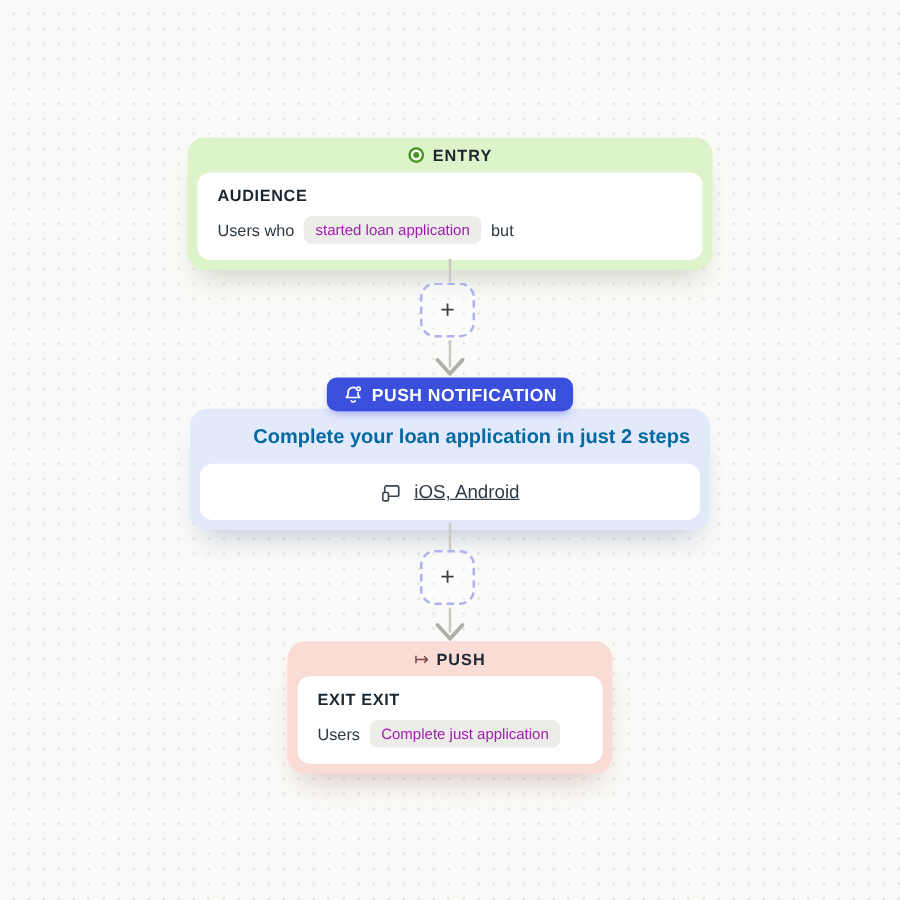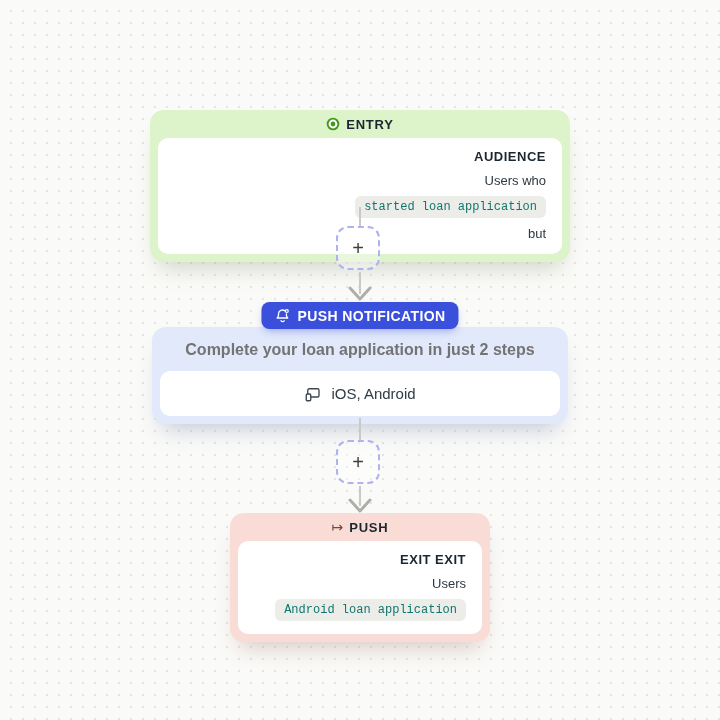--- a/index.html
+++ b/index.html
@@ -24,29 +24,29 @@
   .node-header {
     height: 28px; display: flex; align-items: center; justify-content: center; gap: 6px;
   }
   .node-badge-label {
     font-size: 13px; font-weight: 700; letter-spacing: 0.8px; color: #1B2730;
   }
   .node-body {
     background: #FFFFFF; border-radius: 10px; margin: 0 8px 8px; padding: 11px 16px 13px;
   }
   .section-label {
-    font-size: 13px; font-weight: 700; letter-spacing: 0.5px; color: #1B2730; margin-bottom: 9px; text-align: right;
+    font-size: 13px; font-weight: 700; letter-spacing: 0.5px; color: #1B2730; margin-bottom: 9px;
   }
   .condition-row {
-    display: flex; align-items: flex-end; gap: 8px; white-space: nowrap;
-    font-size: 13px; color: #2E3942; flex-direction: column;
+    display: flex; align-items: center; gap: 8px; white-space: nowrap;
+    font-size: 13px; color: #2E3942;
   }
   .chip {
-    font-family: Liberation Mono, monospace;
-    font-size: 12px; color: #0f766e; background: #ECECE9;
+    font-family: Liberation Sans, sans-serif;
+    font-size: 12px; color: #a21caf; background: #ECECE9;
     padding: 4px 9px; border-radius: 6px;
   }
 
   
   .stem { position: absolute; left: 359px; width: 2px; background: #C9C9C5; }
   .stem-1 { top: 207px; height: 19px; }
   .stem-2 { top: 418px; height: 22px; }
   .add-step {
     position: absolute; left: 336px; width: 44px; height: 44px;
     border: 2px dashed #AFB2EE; border-radius: 12px;
@@ -69,27 +69,27 @@
   }
   .push-badge-label {
     color: #FFFFFF; font-size: 14px; font-weight: 700; letter-spacing: 0.4px; white-space: nowrap;
   }
   .push-node {
     left: 152px; top: 327px; width: 416px;
     background: #E2E9FB;
     box-shadow: 0 14px 22px -10px rgba(120,135,170,0.45);
   }
   .push-title {
-    text-align: center; padding: 14px 16px 12px;
-    font-size: 16px; font-weight: 700; color: #737373;
+    text-align: right; padding: 14px 16px 12px;
+    font-size: 16px; font-weight: 700; color: #0369a1;
   }
   .push-platforms {
     background: #FFFFFF; border-radius: 10px; margin: 0 8px 8px; height: 45px;
     display: flex; align-items: center; justify-content: center; gap: 9px;
-    font-size: 15px; color: #2F3B46;
+    font-size: 15px; color: #2F3B46; text-decoration: underline;
   }
 
   
   .exit-node {
     left: 230px; top: 513px; width: 260px;
     background: #FADCD6;
     box-shadow: 0 14px 22px -10px rgba(170,130,120,0.45);
   }
   .exit-arrow-glyph {
     font-size: 14px; color: #7D443C; line-height: 1;
@@ -170,18 +170,18 @@
 
   <div class="node exit-node">
     <div class="node-header">
       <span class="exit-arrow-glyph">↦</span>
       <span class="node-badge-label">PUSH</span>
     </div>
     <div class="node-body">
       <div class="section-label">EXIT EXIT</div>
       <div class="condition-row">
         <span>Users</span>
-        <span class="chip">Android loan application</span>
+        <span class="chip">Complete just application</span>
       </div>
     </div>
   </div>
 
 </div>
 
 </body></html>

